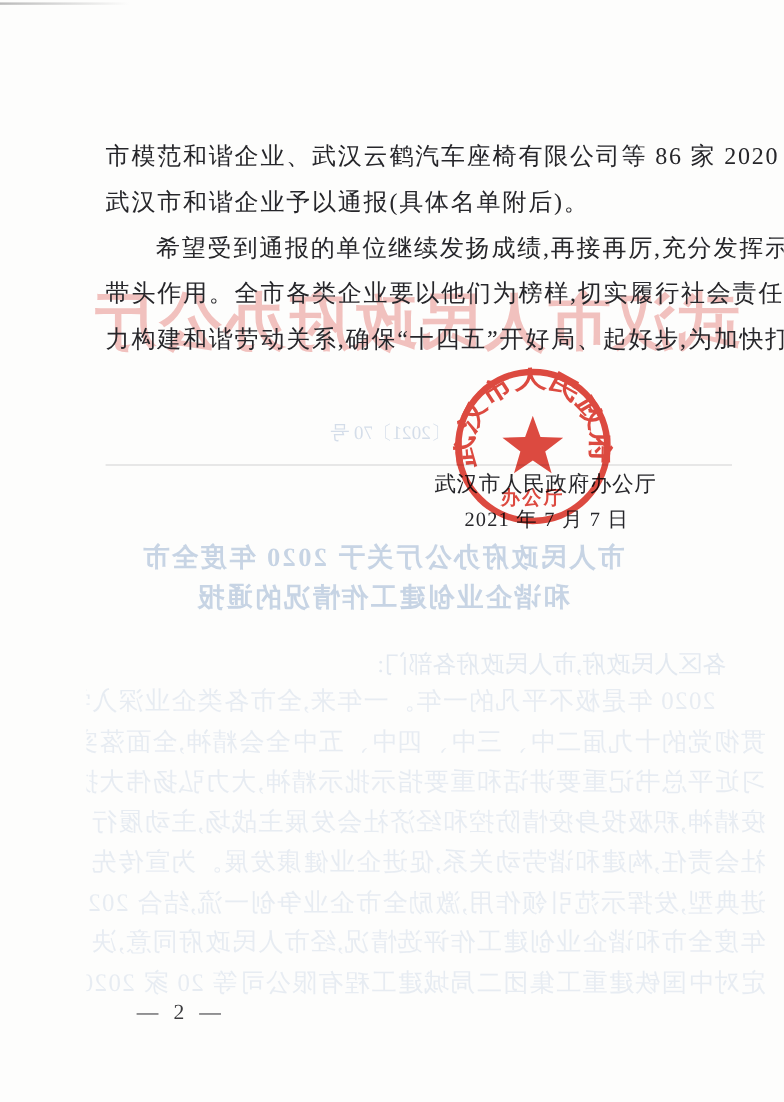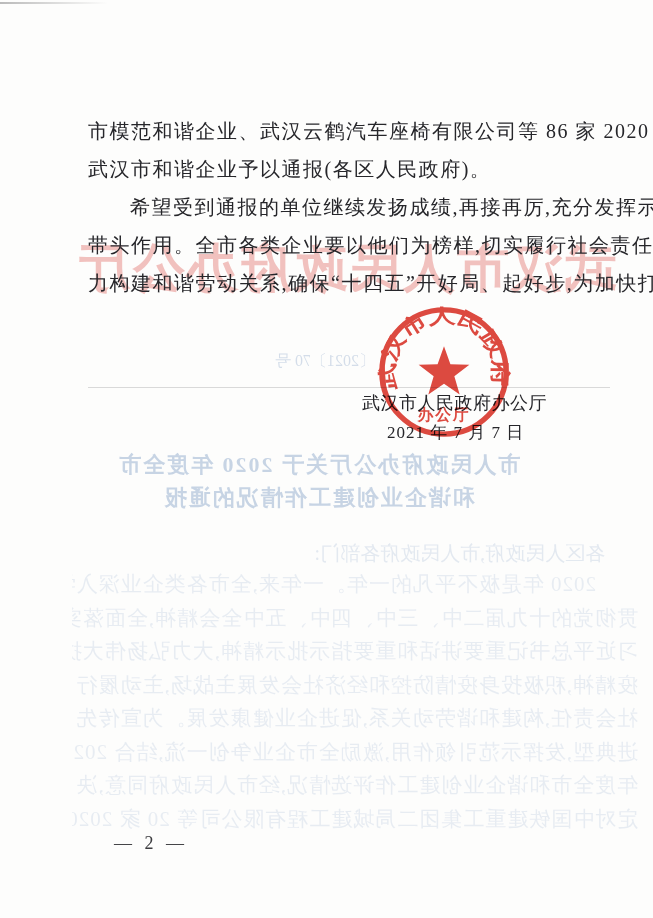--- a/index.html
+++ b/index.html
@@ -105,21 +105,21 @@
     <div>习近平总书记重要讲话和重要指示批示精神,大力弘扬伟大抗</div>
     <div>疫精神,积极投身疫情防控和经济社会发展主战场,主动履行</div>
     <div>社会责任,构建和谐劳动关系,促进企业健康发展。为宣传先</div>
     <div>进典型,发挥示范引领作用,激励全市企业争创一流,结合 2020</div>
     <div>年度全市和谐企业创建工作评选情况,经市人民政府同意,决</div>
     <div>定对中国铁建重工集团二局城建工程有限公司等 20 家 2020 年度武</div>
   </div>
 
   <div class="body-text">
     <div class="line">市模范和谐企业、武汉云鹤汽车座椅有限公司等 86 家 2020 年度</div>
-    <div class="line">武汉市和谐企业予以通报(各区人民政府)。</div>
+    <div class="line">武汉市和谐企业予以通报(具体名单附后)。</div>
     <div class="line indent">希望受到通报的单位继续发扬成绩,再接再厉,充分发挥示范</div>
     <div class="line">带头作用。全市各类企业要以他们为榜样,切实履行社会责任,努</div>
     <div class="line">力构建和谐劳动关系,确保“十四五”开好局、起好步,为加快打造</div>
   </div>
 
   <div class="fold-line"></div>
 
   <div class="signature">武汉市人民政府办公厅</div>
   <div class="sig-date">2021 年 7 月 7 日</div>
 

